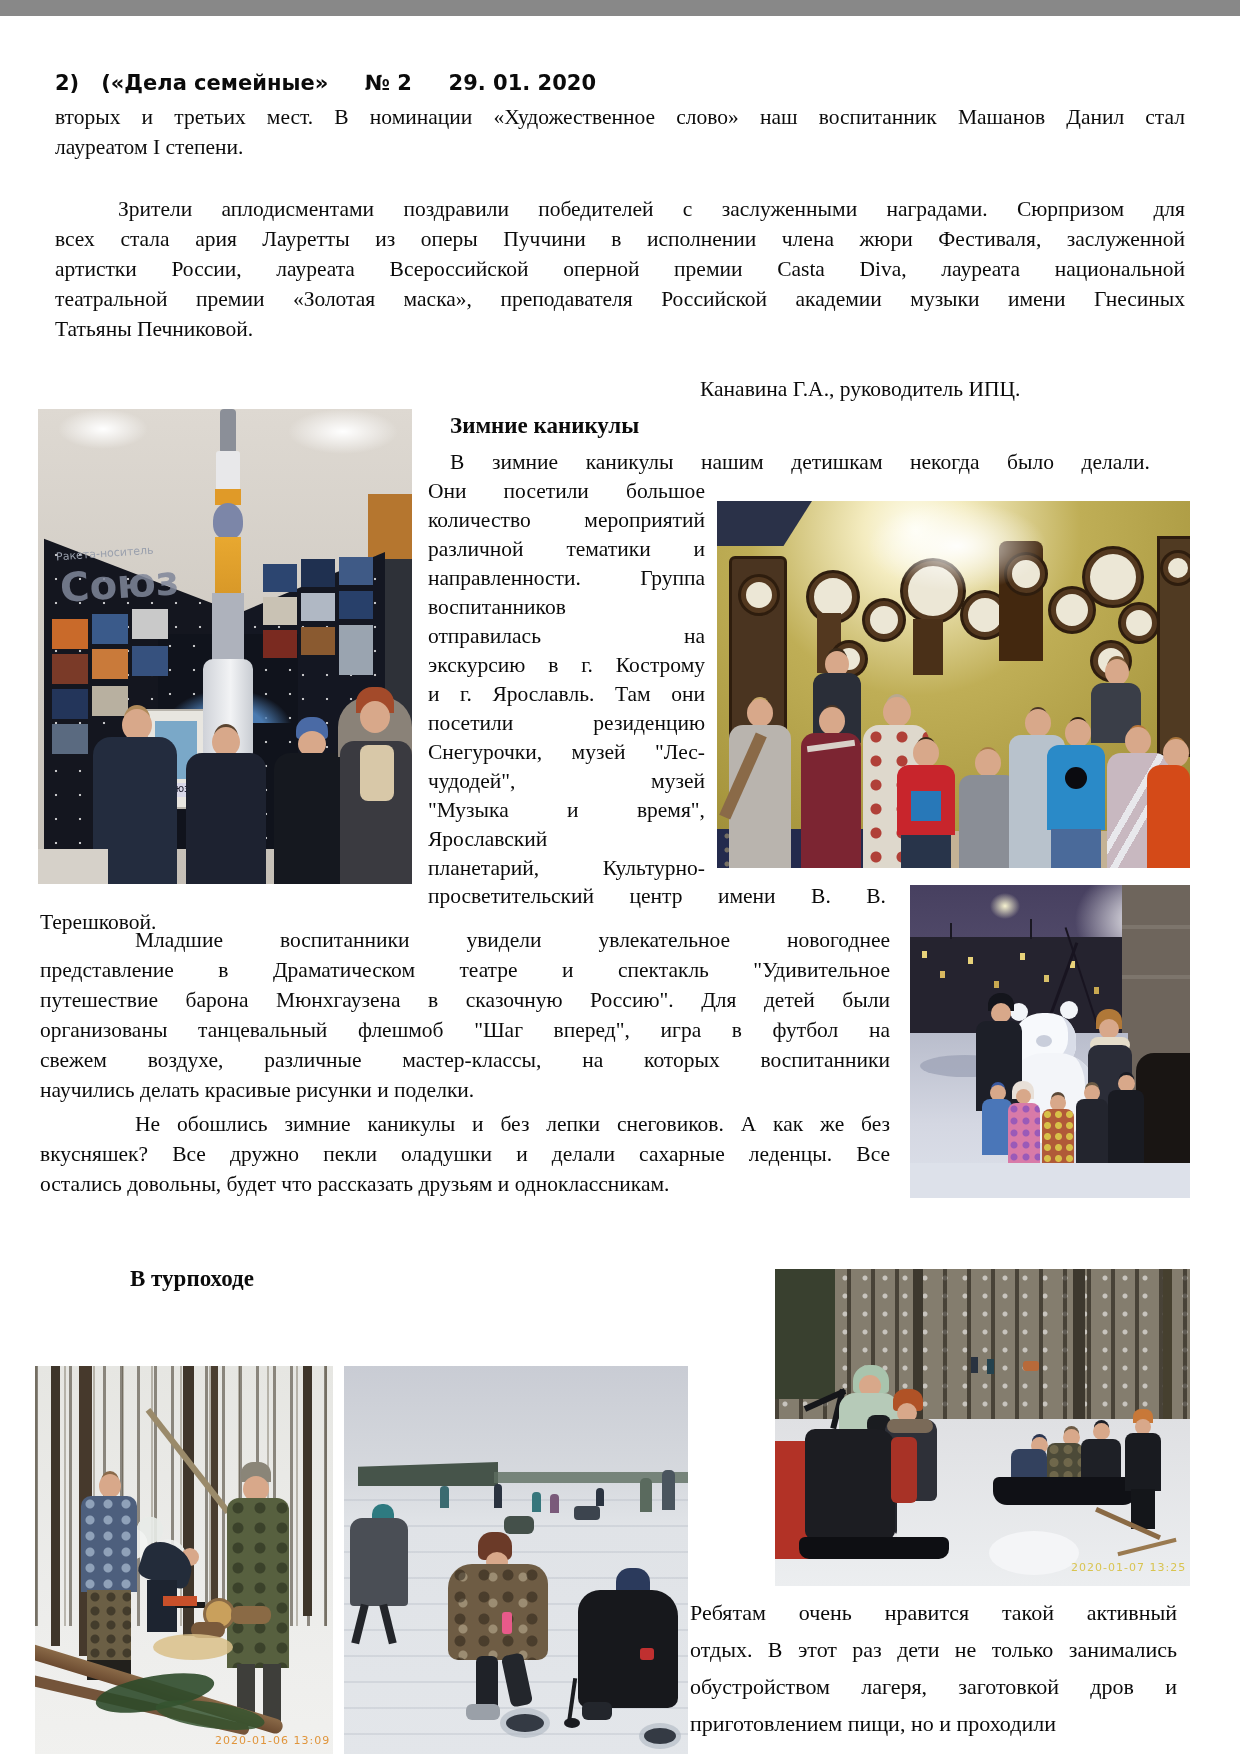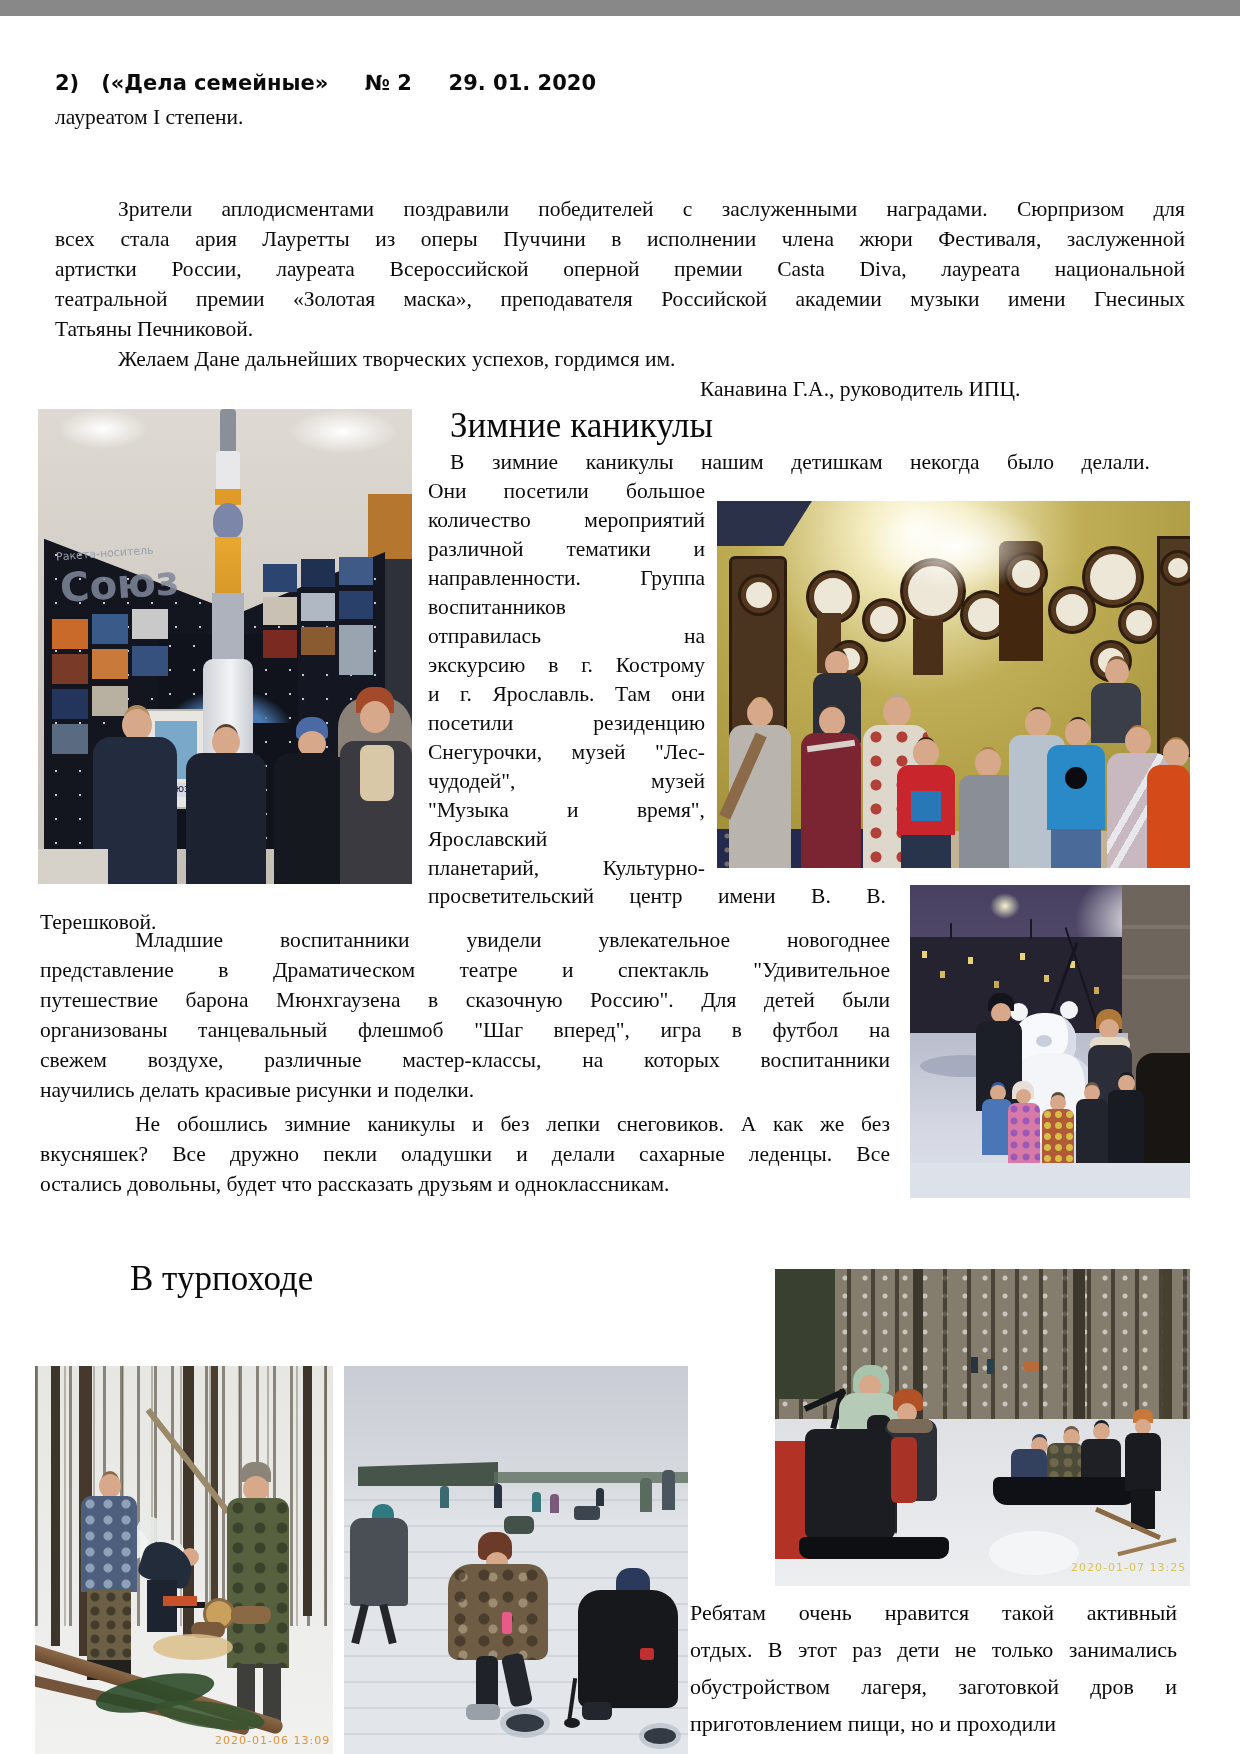--- a/index.html
+++ b/index.html
@@ -6,46 +6,46 @@
   .page{position:relative;width:1240px;height:1754px;background:#ffffff;margin:16px auto;
         font-family:"Liberation Serif",serif;color:#0b0b0b;overflow:hidden}
   .ab{position:absolute}
   .txt{font-size:21.5px;line-height:30px}
   .ln{text-align:justify;text-align-last:justify}
   .lnblock .ln:last-child{text-align-last:left}
   .stretch .ln:last-child{text-align-last:justify}
   .ind1 .ln:first-child{text-indent:63px}
   .ind2 .ln:first-child{text-indent:95px}
   .ind3 .ln:first-child{text-indent:125px}
-  .h1{font-weight:normal;font-size:35px;line-height:32px}
+  .h1{font-weight:bold;font-size:23px;line-height:32px}
   .hdr{font-family:"DejaVu Sans",sans-serif;font-weight:bold;font-size:21px;white-space:pre}
   .ph{position:absolute;overflow:hidden}
   .stars{background-image:radial-gradient(circle,rgba(255,255,255,.75) 1px,transparent 1.6px);background-size:24px 24px}
   .clockface{border-radius:50%;background:#ece7d6;border:5px solid #53381f;box-shadow:0 0 0 3px #2e1d0e}
   .head{border-radius:50%;background:#d8a88a}
   .ts{font-family:"DejaVu Sans",sans-serif;font-size:11px;letter-spacing:1px}
 </style>
 </head>
 <body>
 
 <div class="page">
 
   <div class="ab hdr" style="left:55px;top:55px">2)   («Дела семейные»     № 2     29. 01. 2020</div>
 
   <div class="ab txt lnblock" style="left:55px;top:86px;width:1130px">
+      <div class="ln">вторых и третьих мест. В номинации «Художественное слово» наш воспитанник Машанов Данил стал</div>
       <div class="ln">лауреатом I степени.</div>
     </div>
   <div class="ab txt lnblock ind1" style="left:55px;top:178px;width:1130px">
       <div class="ln">Зрители аплодисментами поздравили победителей с заслуженными наградами. Сюрпризом для</div>
       <div class="ln">всех стала ария Лауретты из оперы Пуччини в исполнении члена жюри Фестиваля, заслуженной</div>
       <div class="ln">артистки России, лауреата Всероссийской оперной премии Casta Diva, лауреата национальной</div>
       <div class="ln">театральной премии «Золотая маска», преподавателя Российской академии музыки имени Гнесиных</div>
       <div class="ln">Татьяны Печниковой.</div>
     </div>
-  <div class="ab txt" style="left:55px;top:328px;width:1130px;text-indent:63px">Желаем Дане дальнейших творческих успехов, гордимся им.</div>
   <div class="ab txt" style="left:700px;top:358px">Канавина Г.А., руководитель ИПЦ.</div>
 
   <div class="ab h1" style="left:450px;top:394px">Зимние каникулы</div>
   <div class="ab txt lnblock stretch" style="left:428px;top:431px;width:722px;text-indent:22px">
       <div class="ln">В зимние каникулы нашим детишкам некогда было делали.</div>
     </div>
   <div class="ab lnblock stretch" style="left:428px;top:461px;width:277px;font-size:21.5px;line-height:29px">
       <div class="ln">Они посетили большое</div>
       <div class="ln">количество мероприятий</div>
       <div class="ln">различной тематики и</div>

